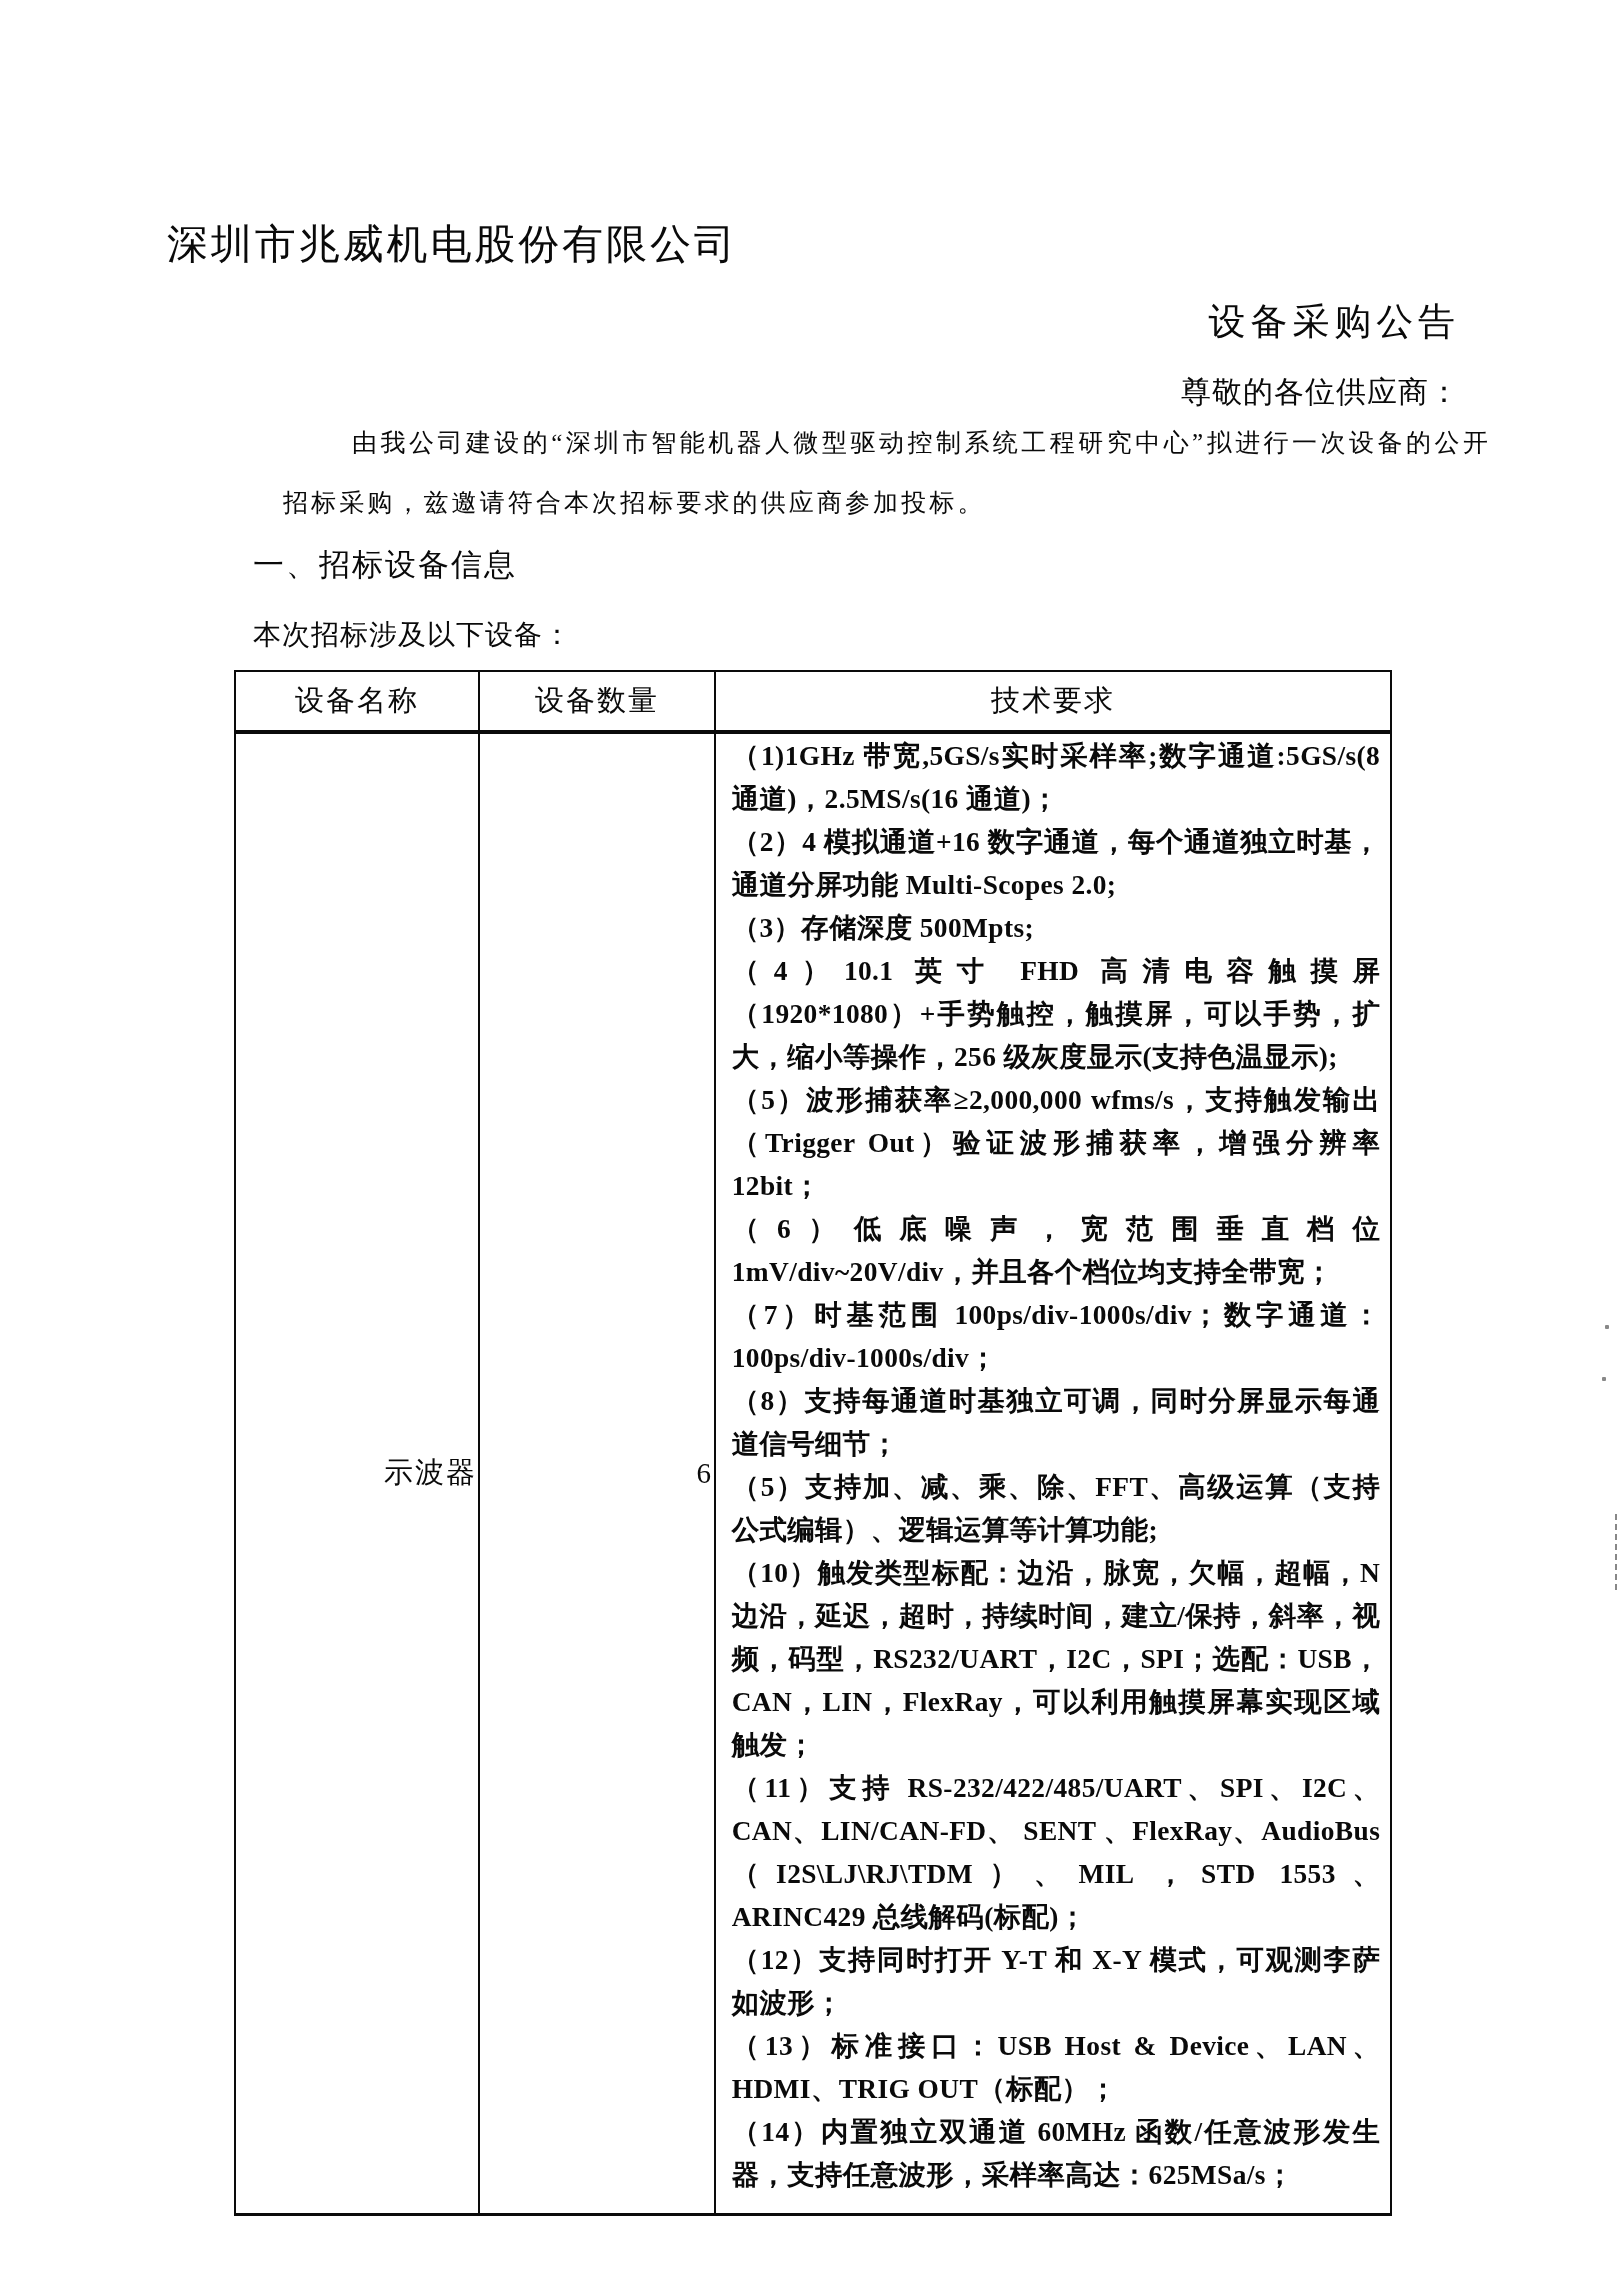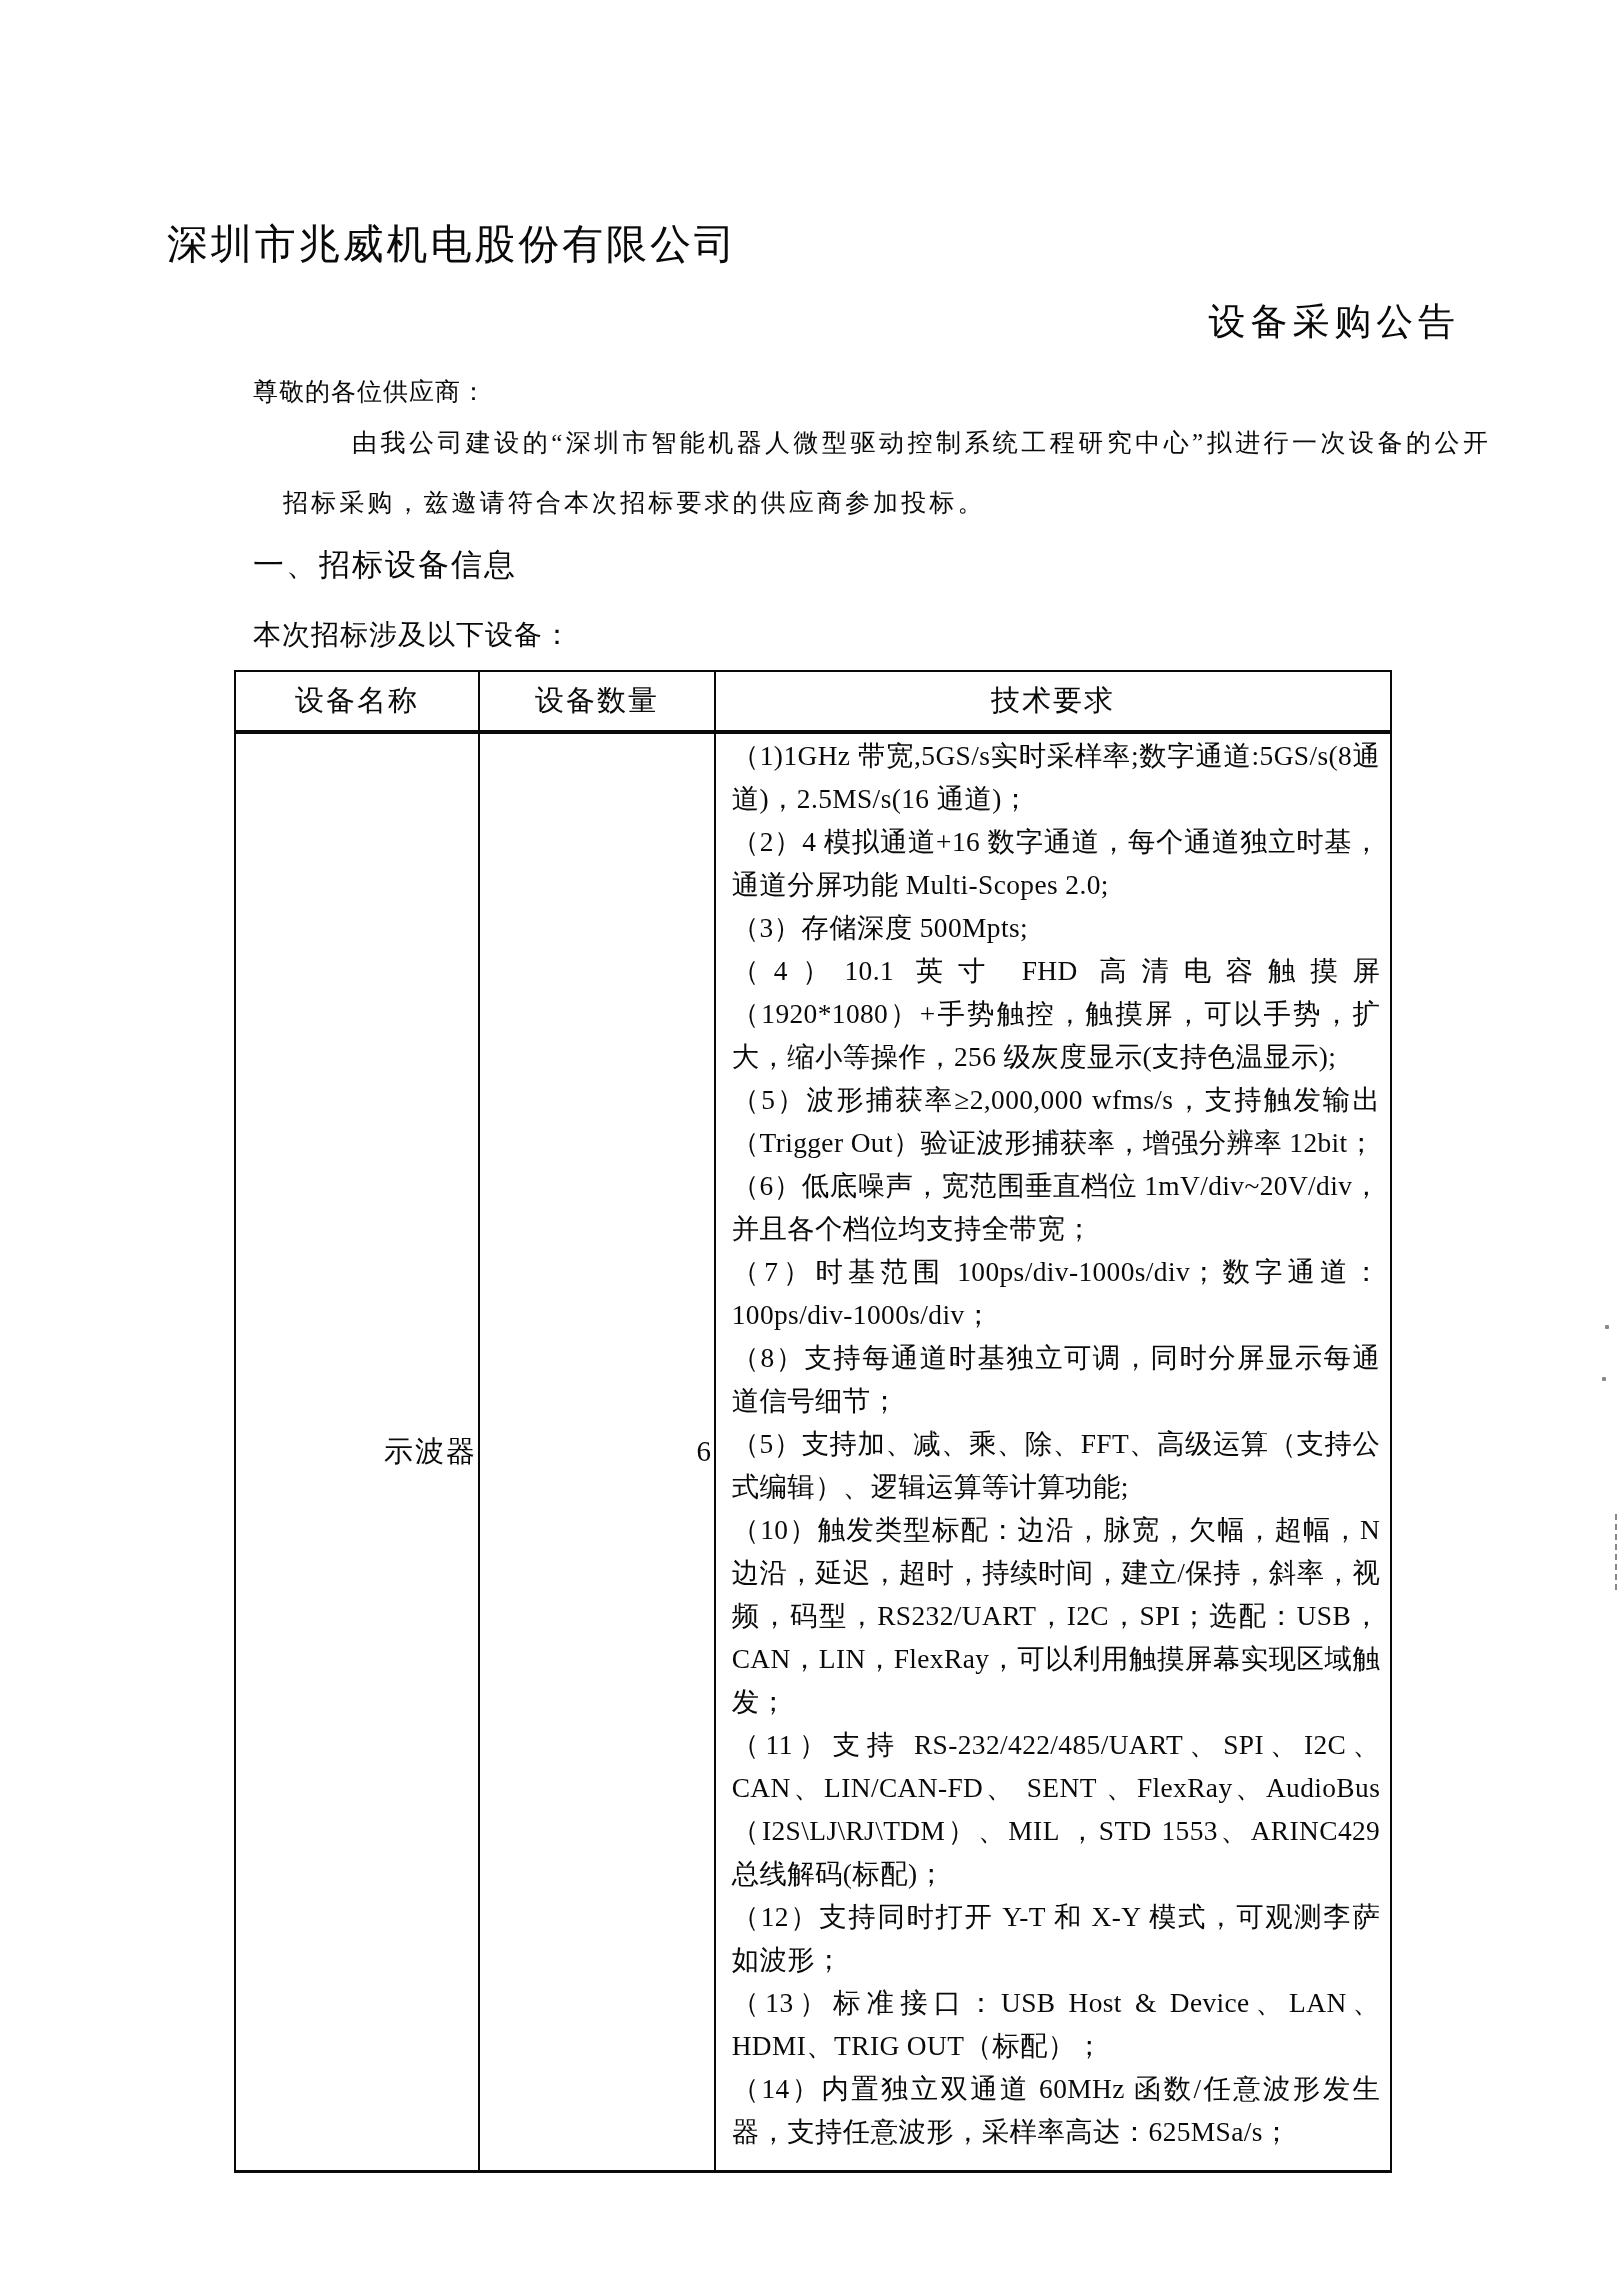--- a/index.html
+++ b/index.html
@@ -31,23 +31,24 @@
     margin: 28px 0 0 0;
     text-align: right;
     font-size: 37px;
     line-height: 49px;
     font-weight: 500;
     letter-spacing: 4.9px;
     white-space: nowrap;
   }
   .salutation {
     margin: 23.5px 0 0 86px;
-    font-size: 25px;
+    font-size: 30px;
     line-height: 43px;
     letter-spacing: 1px;
+    text-align: right;
   }
   .intro-paragraph {
     margin: 0 0 0 116px;
     width: 1208px;
     font-size: 25px;
     line-height: 60px;
     letter-spacing: 3.1px;
     text-indent: 69px;
     text-align: justify;
   }
@@ -103,20 +104,21 @@
   }
   .requirements-cell {
     vertical-align: top;
     padding: 1px 9.8px 15.7px 15.7px;
   }
   .requirement-item {
     font-size: 27.4px;
     line-height: 43px;
     letter-spacing: 0.4px;
     text-align: justify;
+    font-weight: bold;
   }
   
   .scan-artifact-line {
     position: absolute;
     right: 5.9px;
     top: 1514px;
     height: 76px;
     width: 0;
     border-right: 2.9px dashed #4a4a4a;
     opacity: 0.65;

